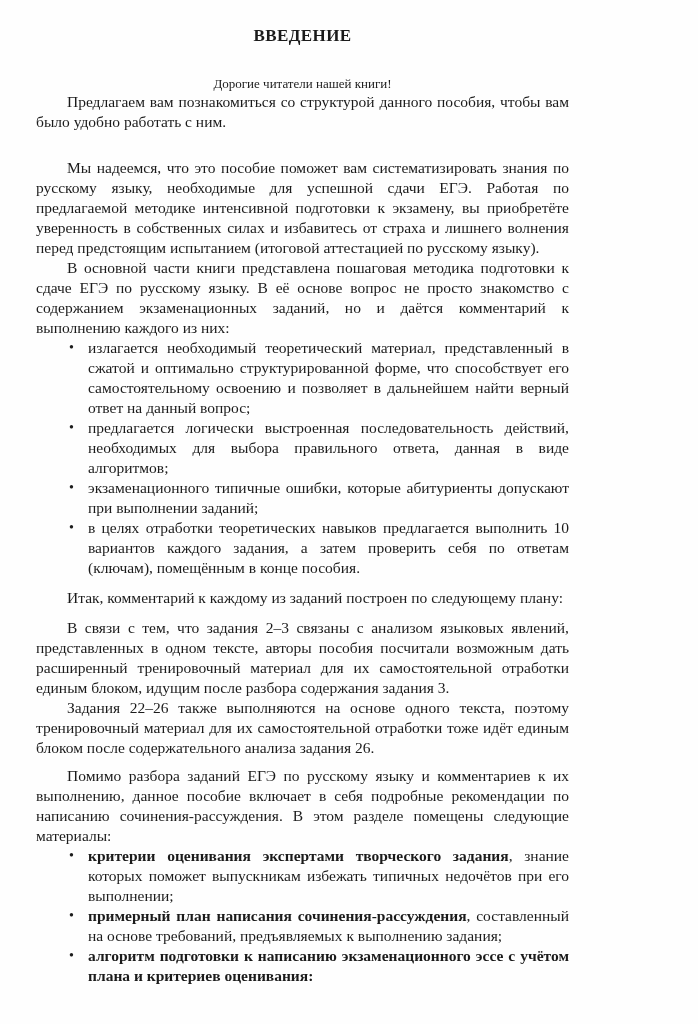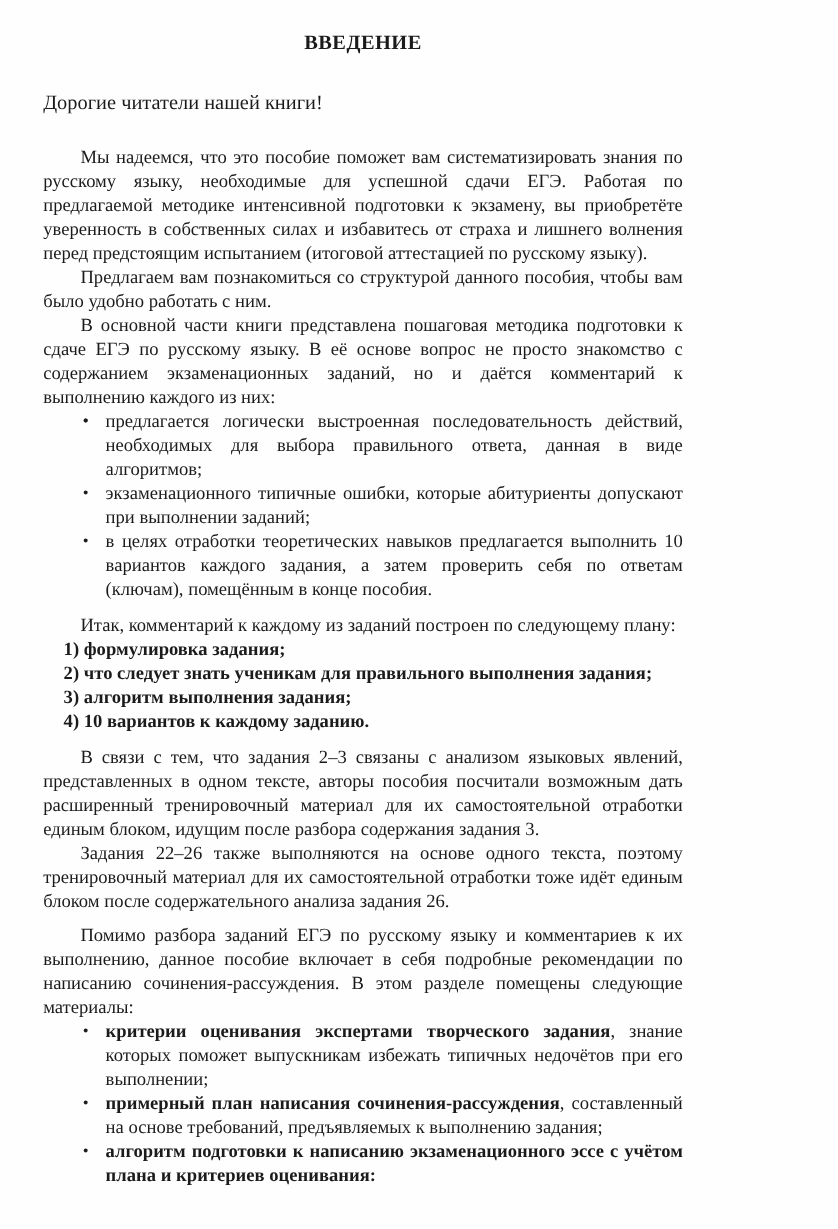--- a/index.html
+++ b/index.html
@@ -23,21 +23,22 @@
   }
   .title {
     margin: 0;
     text-align: center;
     font-size: 17px;
     font-weight: bold;
     letter-spacing: 0.4px;
   }
   .salutation {
     margin: 30px 0 0 0;
-    font-size: 17px;
+    text-align: center;
+    font-size: 13px;
   }
   p.body-par {
     margin: 0;
     font-size: 15.5px;
     line-height: 20px;
     text-align: justify;
     text-indent: 31px;
   }
   p.first-par { margin-top: 26px; }
   .gap    { margin-top: 10px !important; }
@@ -71,52 +72,47 @@
 </style>
 </head>
 <body>
 
 <div class="page">
 
   <h1 class="title">ВВЕДЕНИЕ</h1>
 
   <p class="salutation">Дорогие читатели нашей книги!</p>
 
+  <p class="body-par">Предлагаем вам познакомиться со структурой данного пособия, чтобы вам было удобно работать с ним.</p>
+
   <p class="body-par first-par">Мы надеемся, что это пособие поможет вам систематизировать знания по русскому языку, необходимые для успешной сдачи ЕГЭ. Работая по предлагаемой методике интенсивной подготовки к экзамену, вы приобретёте уверенность в собственных силах и избавитесь от страха и лишнего волнения перед предстоящим испытанием (итоговой аттестацией по русскому языку).</p>
-
-  <p class="body-par">Предлагаем вам познакомиться со структурой данного пособия, чтобы вам было удобно работать с ним.</p>
 
   <p class="body-par">В основной части книги представлена пошаговая методика подготовки к сдаче ЕГЭ по русскому языку. В её основе вопрос не просто знакомство с содержанием экзаменационных заданий, но и даётся комментарий к выполнению каждого из них:</p>
 
   <ul class="bullets">
     <li>
       <span class="marker">•</span>
+      <span>излагается необходимый теоретический материал, представленный в сжатой и оптимально структурированной форме, что способствует его самостоятельному освоению и позволяет в дальнейшем найти верный ответ на данный вопрос;</span>
     </li>
     <li>
       <span class="marker">•</span>
       <span>предлагается логически выстроенная последовательность действий, необходимых для выбора правильного ответа, данная в виде алгоритмов;</span>
     </li>
     <li>
       <span class="marker">•</span>
       <span>экзаменационного типичные ошибки, которые абитуриенты допускают при выполнении заданий;</span>
     </li>
     <li>
       <span class="marker">•</span>
       <span>в целях отработки теоретических навыков предлагается выполнить 10 вариантов каждого задания, а затем проверить себя по ответам (ключам), помещённым в конце пособия.</span>
     </li>
   </ul>
 
   <p class="body-par gap">Итак, комментарий к каждому из заданий построен по следующему плану:</p>
 
-  <div class="plan">
-    <p>1) формулировка задания;</p>
-    <p>2) что следует знать ученикам для правильного выполнения задания;</p>
-    <p>3) алгоритм выполнения задания;</p>
-    <p>4) 10 вариантов к каждому заданию.</p>
-  </div>
 
   <p class="body-par gap">В связи с тем, что задания 2–3 связаны с анализом языковых явлений, представленных в одном тексте, авторы пособия посчитали возможным дать расширенный тренировочный материал для их самостоятельной отработки единым блоком, идущим после разбора содержания задания 3.</p>
 
   <p class="body-par">Задания 22–26 также выполняются на основе одного текста, поэтому тренировочный материал для их самостоятельной отработки тоже идёт единым блоком после содержательного анализа задания 26.</p>
 
   <p class="body-par gap-sm">Помимо разбора заданий ЕГЭ по русскому языку и комментариев к их выполнению, данное пособие включает в себя подробные рекомендации по написанию сочинения-рассуждения. В этом разделе помещены следующие материалы:</p>
 
   <ul class="bullets bold-lead">
     <li>
       <span class="marker">•</span>

